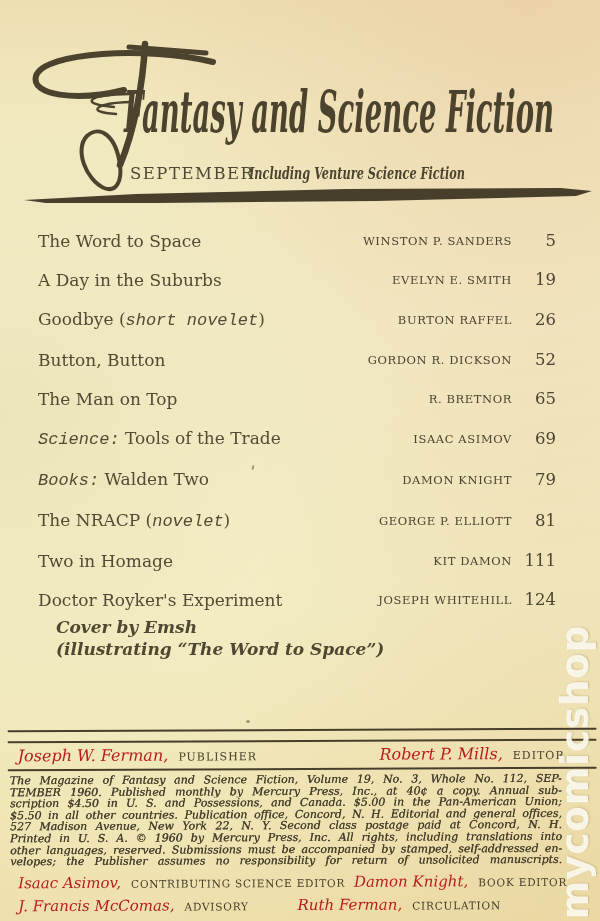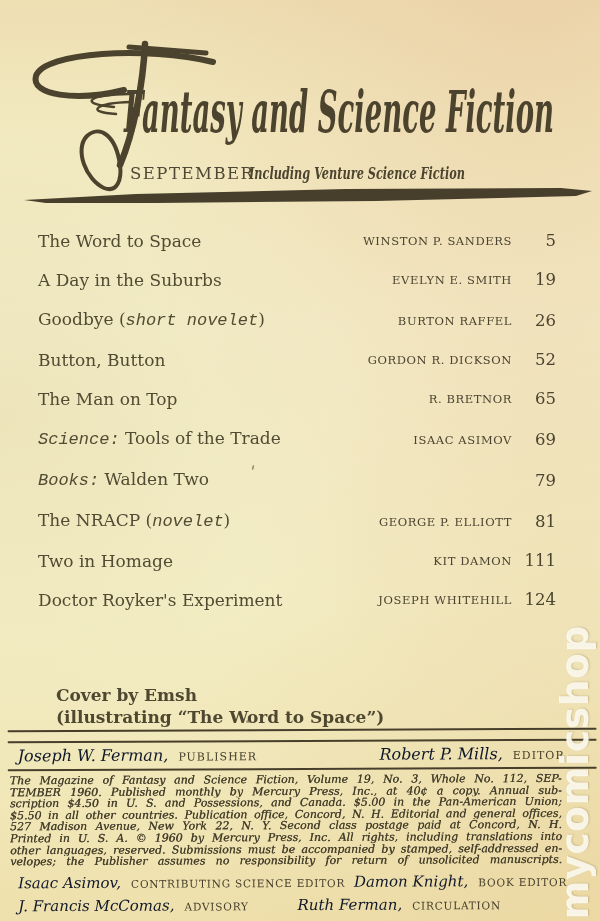--- a/index.html
+++ b/index.html
@@ -7,32 +7,32 @@
     width:600px;height:921px;position:relative;overflow:hidden;
     font-family:"DejaVu Serif", serif;color:#4e4733;
     background:
       radial-gradient(ellipse at 88% 0%, rgba(233,196,156,0.45), rgba(233,196,156,0) 55%),
       radial-gradient(ellipse at 100% 96%, rgba(230,202,148,0.38), rgba(230,202,148,0) 50%),
       radial-gradient(ellipse at 0% 45%, rgba(214,194,140,0.22), rgba(214,194,140,0) 40%),
       linear-gradient(180deg,#eedeb2 0%,#f1e8be 12%,#f3eec9 35%,#f3edc5 65%,#f0e6b6 88%,#eee0ac 100%);
   }
   .masthead{position:absolute;top:0;left:16px;width:600px;height:210px;}
   .toc{position:absolute;top:231px;left:38px;width:518px;}
-  .toc-row{display:flex;align-items:flex-end;line-height:20px;margin-bottom:19px;}
+  .toc-row{display:flex;align-items:center;line-height:20px;margin-bottom:19px;}
   .toc-title{flex:1;font-size:17px;color:#524b33;}
   .toc-title .it{font-style:italic;font-family:Liberation Mono, monospace;}
   .toc-author{font-size:11.5px;font-weight:normal;letter-spacing:0.6px;white-space:nowrap;color:#4b4430;margin-left:12px;}
   .toc-page{width:34px;text-align:right;font-size:16.5px;margin-left:10px;color:#4b4430;}
-  .cover-credit{position:absolute;top:684px;left:56px;font-weight:bold;font-size:17px;color:#4f4831;line-height:22px;}
+  .cover-credit{position:absolute;top:616px;left:56px;font-style:italic;font-weight:bold;font-size:17px;color:#4f4831;line-height:22px;}
   .cover-credit .cc2{}
   .colophon{position:absolute;top:729px;left:8px;width:589px;transform:rotate(-0.25deg);}
   .rule{height:2px;background:#473f2b;border-radius:1px;}
   .rule.gap{margin-top:9px;}
   .pub-row{display:flex;justify-content:space-between;align-items:baseline;padding:3px 32px 4px 10px;}
-  .person .pname{font-style:italic;font-size:16px;color:#0f172a;}
+  .person .pname{font-style:italic;font-size:16px;color:#b91c1c;}
   .person .ptitle{font-size:11px;letter-spacing:1px;color:#443e2a;margin-left:5px;}
   .fine-print{margin:4px 0 0 2px;width:552px;color:#453f2b;}
   .fp-line{font-style:italic;font-size:11px;line-height:11.6px;white-space:nowrap;overflow:hidden;
            text-align:justify;text-align-last:justify;text-shadow:0.3px 0 0 currentColor;}
   .staff{margin-top:4px;}
   .staff-row{display:flex;justify-content:space-between;align-items:baseline;padding:0 30px 0 10px;line-height:21.5px;}
   .staff .pname{font-size:15px;}
   .staff .ptitle{font-size:10.5px;letter-spacing:0.8px;}
   .watermark{
     position:absolute;left:556px;top:919px;width:258px;height:40px;
@@ -90,20 +90,21 @@
       <span class="toc-author">R. BRETNOR</span>
       <span class="toc-page">65</span>
     </div>
     <div class="toc-row">
       <span class="toc-title"><span class="it">Science:</span><span> Tools of the Trade</span></span>
       <span class="toc-author">ISAAC ASIMOV</span>
       <span class="toc-page">69</span>
     </div>
     <div class="toc-row">
       <span class="toc-title"><span class="it">Books:</span><span> Walden Two</span></span>
+      <span class="toc-author">DAMON KNIGHT</span>
       <span class="toc-page">79</span>
     </div>
     <div class="toc-row">
       <span class="toc-title"><span>The NRACP (</span><span class="it">novelet</span><span>)</span></span>
       <span class="toc-author">GEORGE P. ELLIOTT</span>
       <span class="toc-page">81</span>
     </div>
     <div class="toc-row">
       <span class="toc-title"><span>Two in Homage</span></span>
       <span class="toc-author">KIT DAMON</span>

